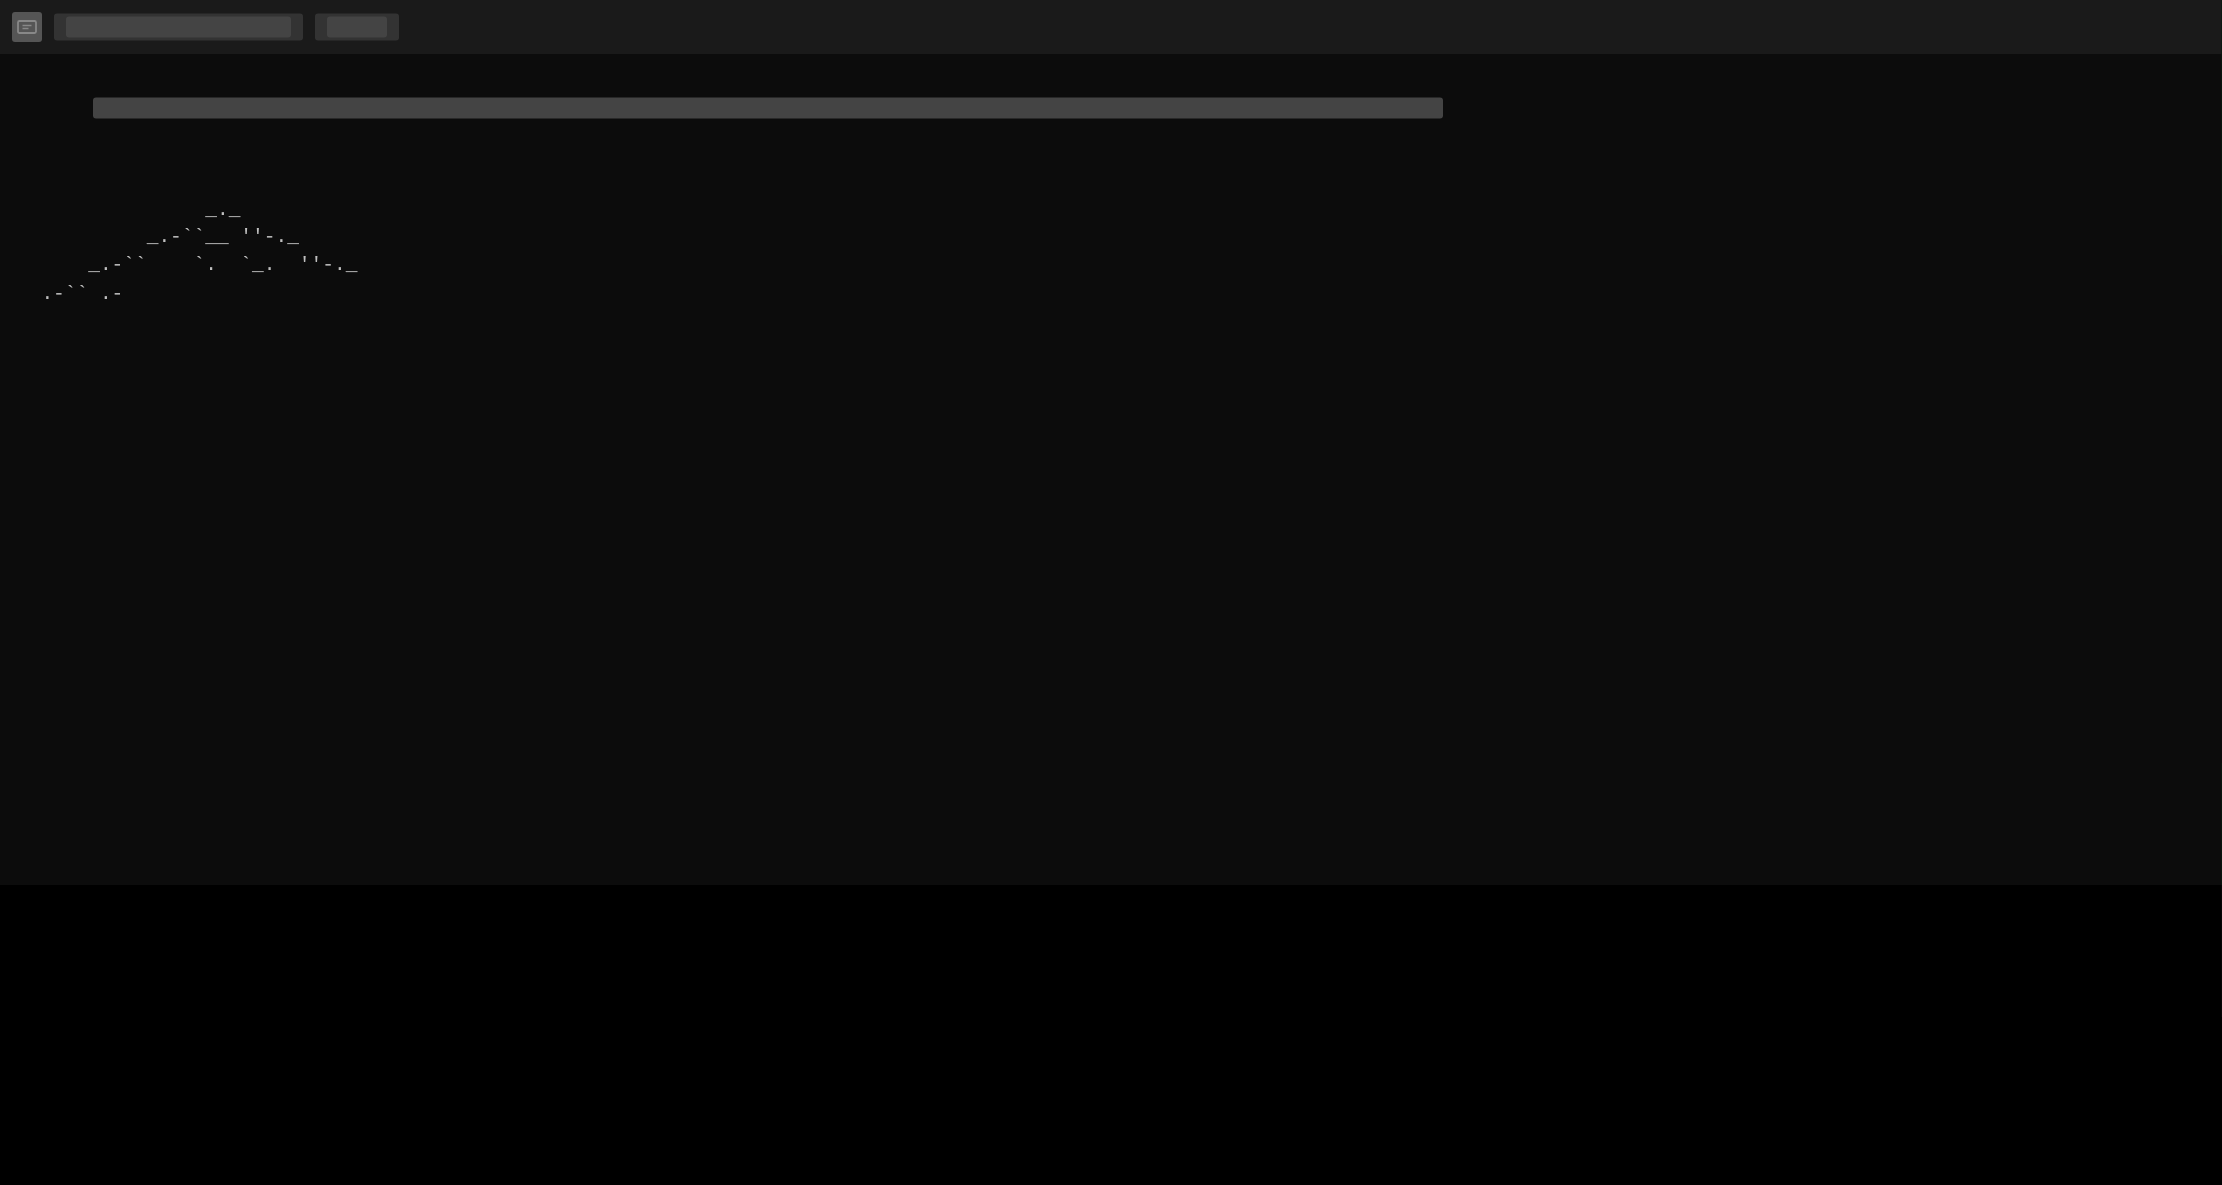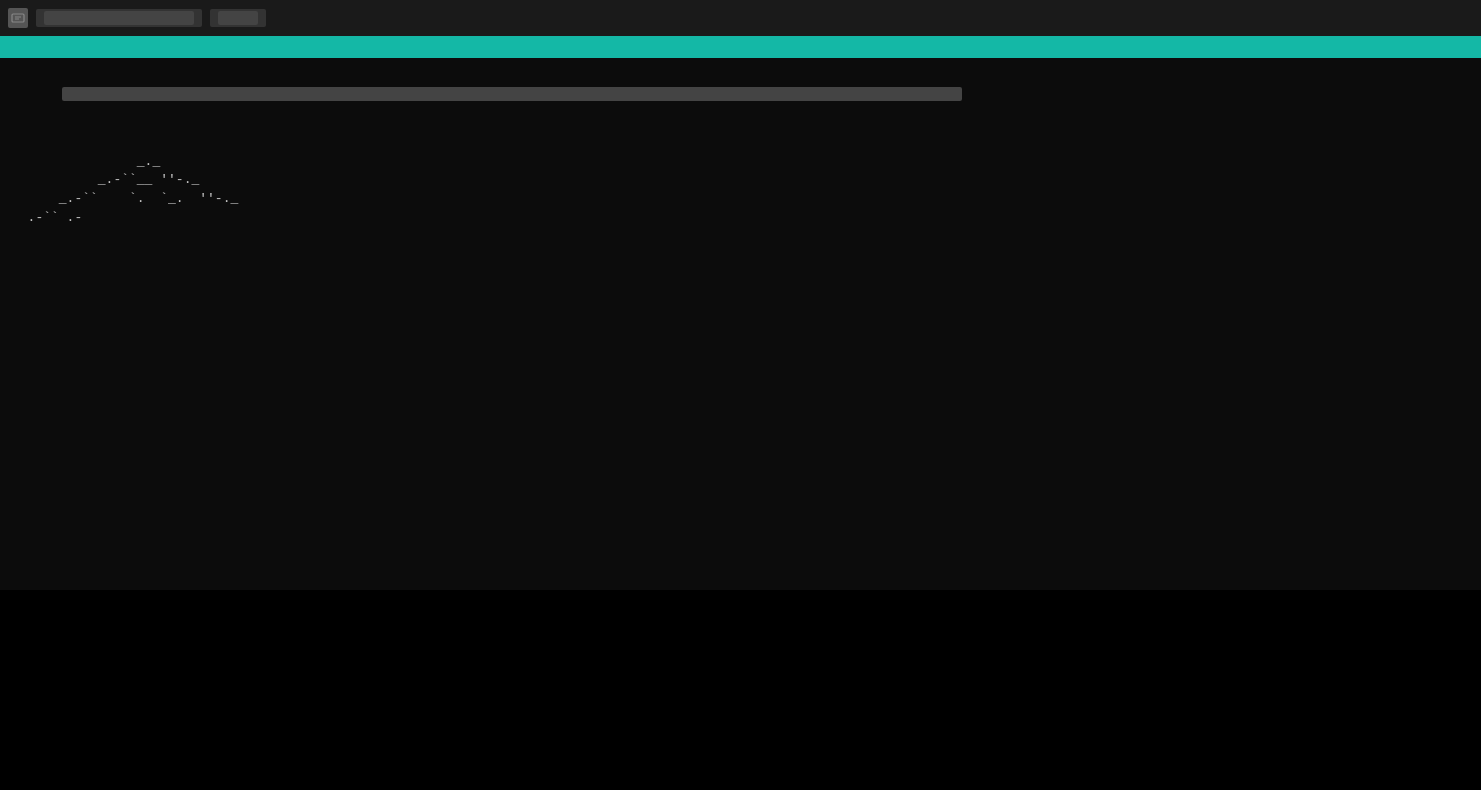--- a/index.html
+++ b/index.html
@@ -8,24 +8,23 @@
       width: 1481px;
       height: 790px;
       background: #000;
       font-family: 'Courier New', Courier, monospace;
       overflow: hidden;
     }
 
     .window {
       width: 1481px;
       height: 590px;
-      background: #14b8a6;
+      background: #14532d;
       display: flex;
       flex-direction: column;
-      gap: 22px;
     }
 
     .titlebar {
       height: 36px;
       background: #1a1a1a;
       display: flex;
       align-items: center;
       justify-content: space-between;
       padding: 0 8px;
       flex-shrink: 0;

